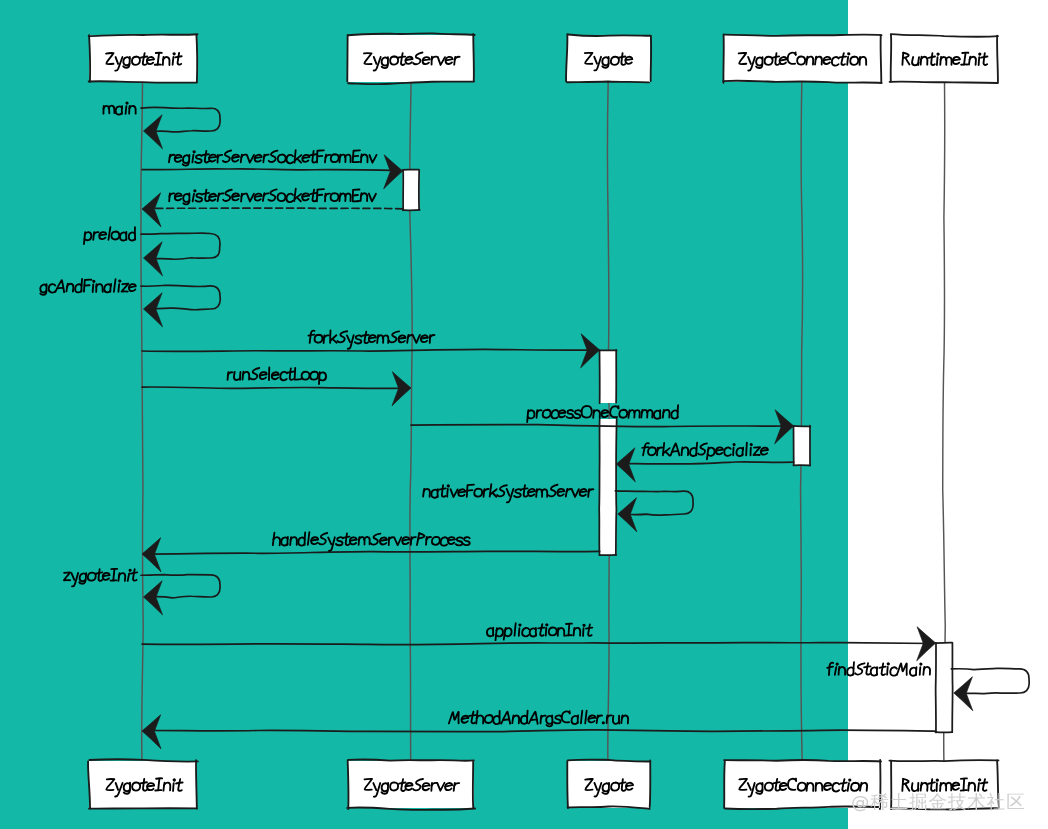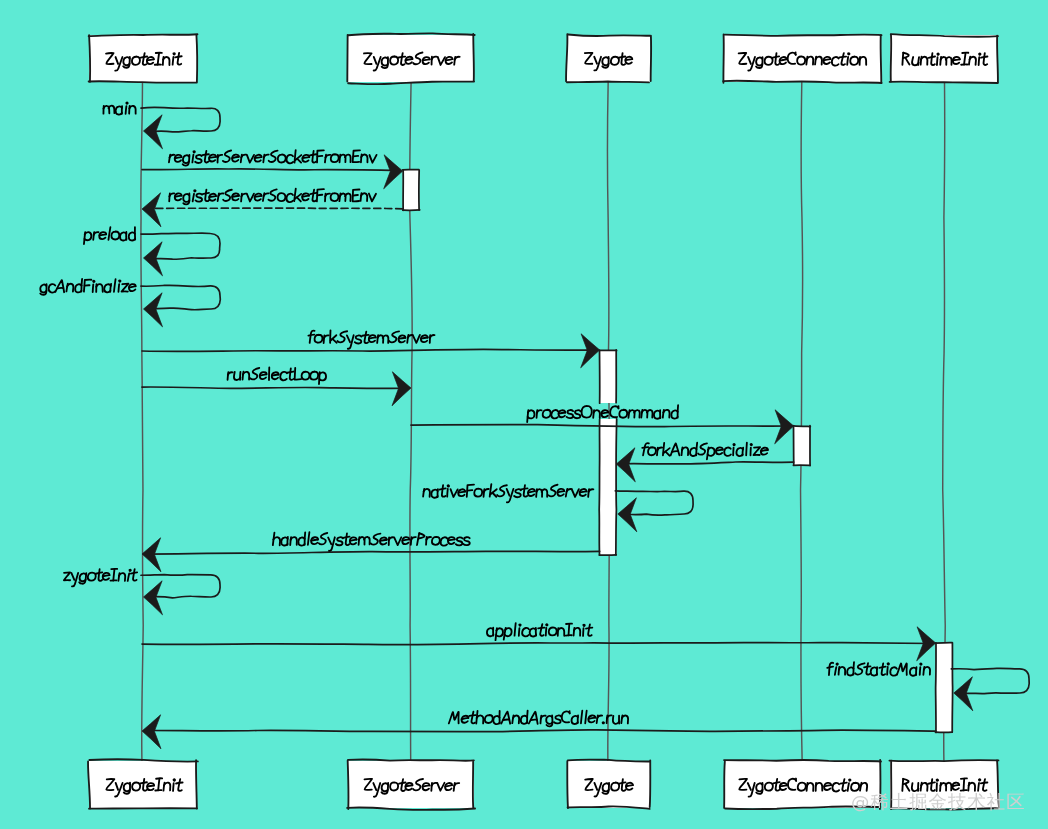--- a/index.html
+++ b/index.html
@@ -1,19 +1,19 @@
 <!DOCTYPE html>
 <html><head>
 <meta charset="utf-8">
 <title>ZygoteInit Sequence Diagram</title>
 <style>
   html,body{margin:0;padding:0;background:#ffffff;}
   body{width:1048px;height:829px;overflow:hidden;
        font-family:"Liberation Sans", sans-serif;}
-  #diagram{position:relative;width:1048px;height:829px;background:#5eead4;}
+  #diagram{position:relative;width:848px;height:829px;background:#14b8a6;}
   svg{display:block;}
 </style>
 </head>
 <body>
 
 <div id="diagram">
   <svg id="svg" width="1048" height="829" viewBox="0 0 1048 829">
       <g>
         <g>
           <path d="M142.46 82.00 C142.50 129.53 140.13 179.78 141.05 217.80 C140.39 265.33 141.97 315.58 141.85 353.60 C142.49 401.13 142.24 451.38 142.96 489.40 C142.19 536.93 142.63 587.18 143.21 625.20 C142.66 672.73 141.08 722.98 141.95 761.00" fill="none" stroke="#555555" stroke-width="1.45" stroke-linecap="round" stroke-linejoin="round"></path>

